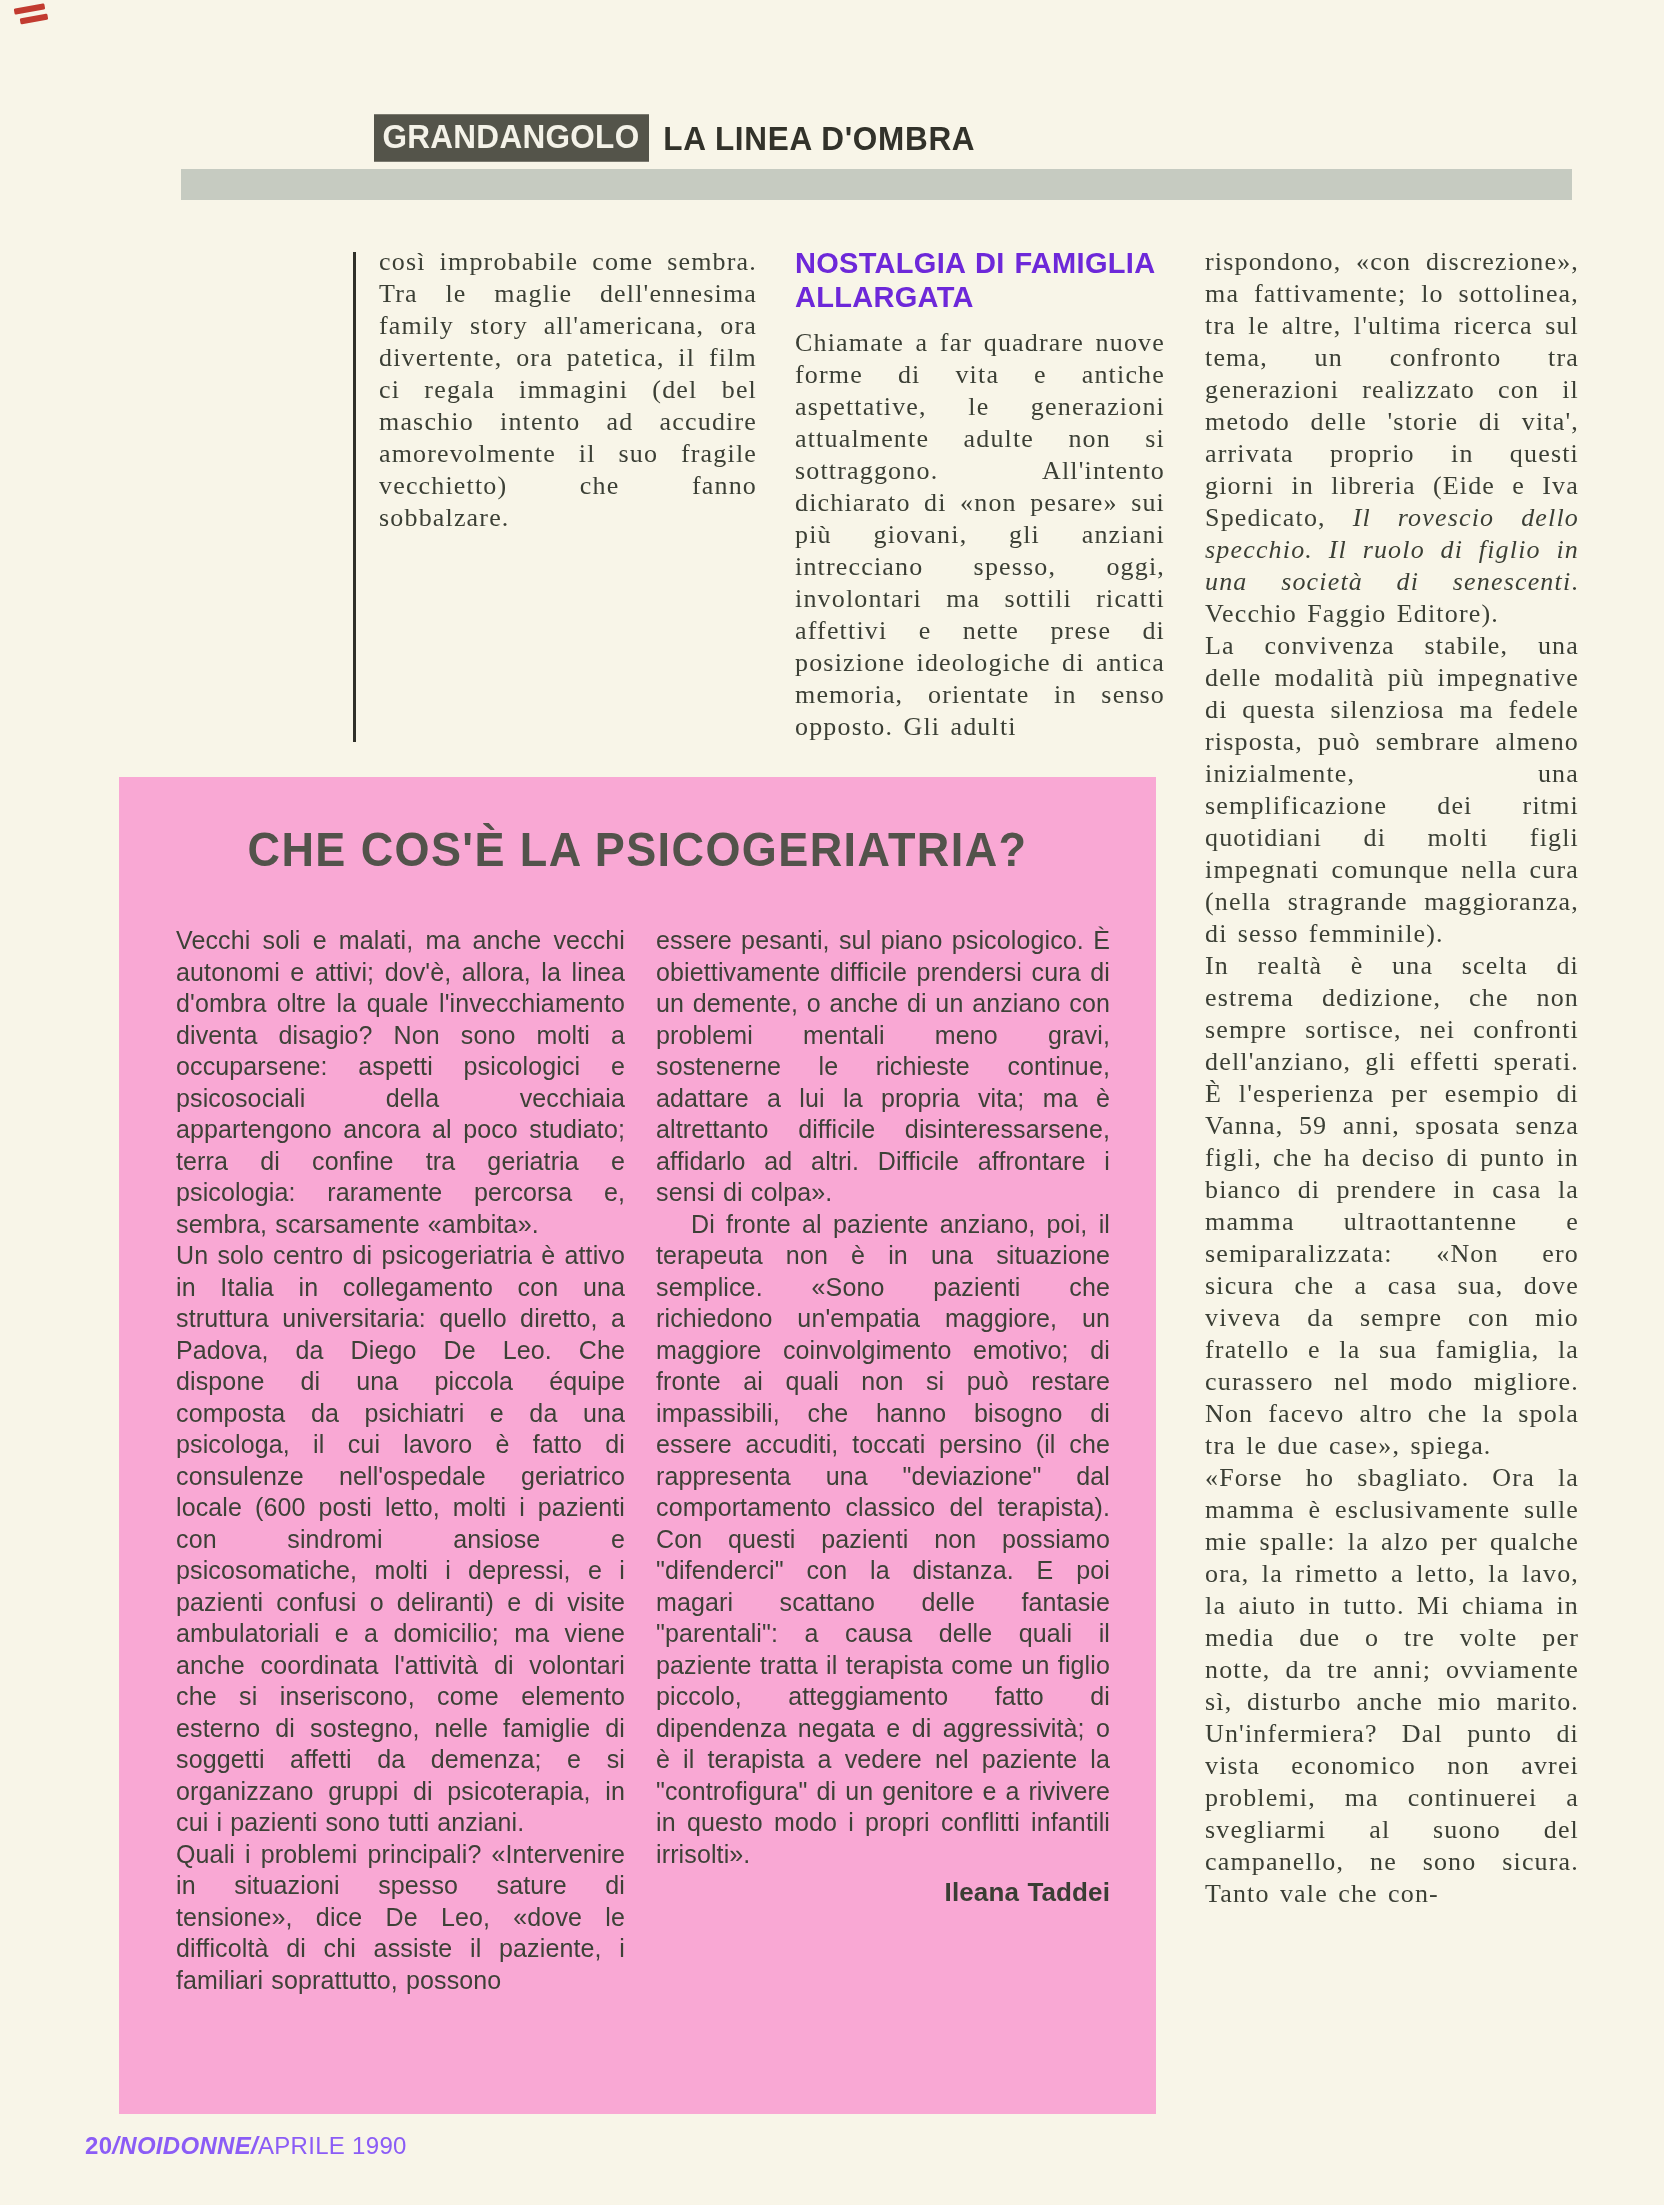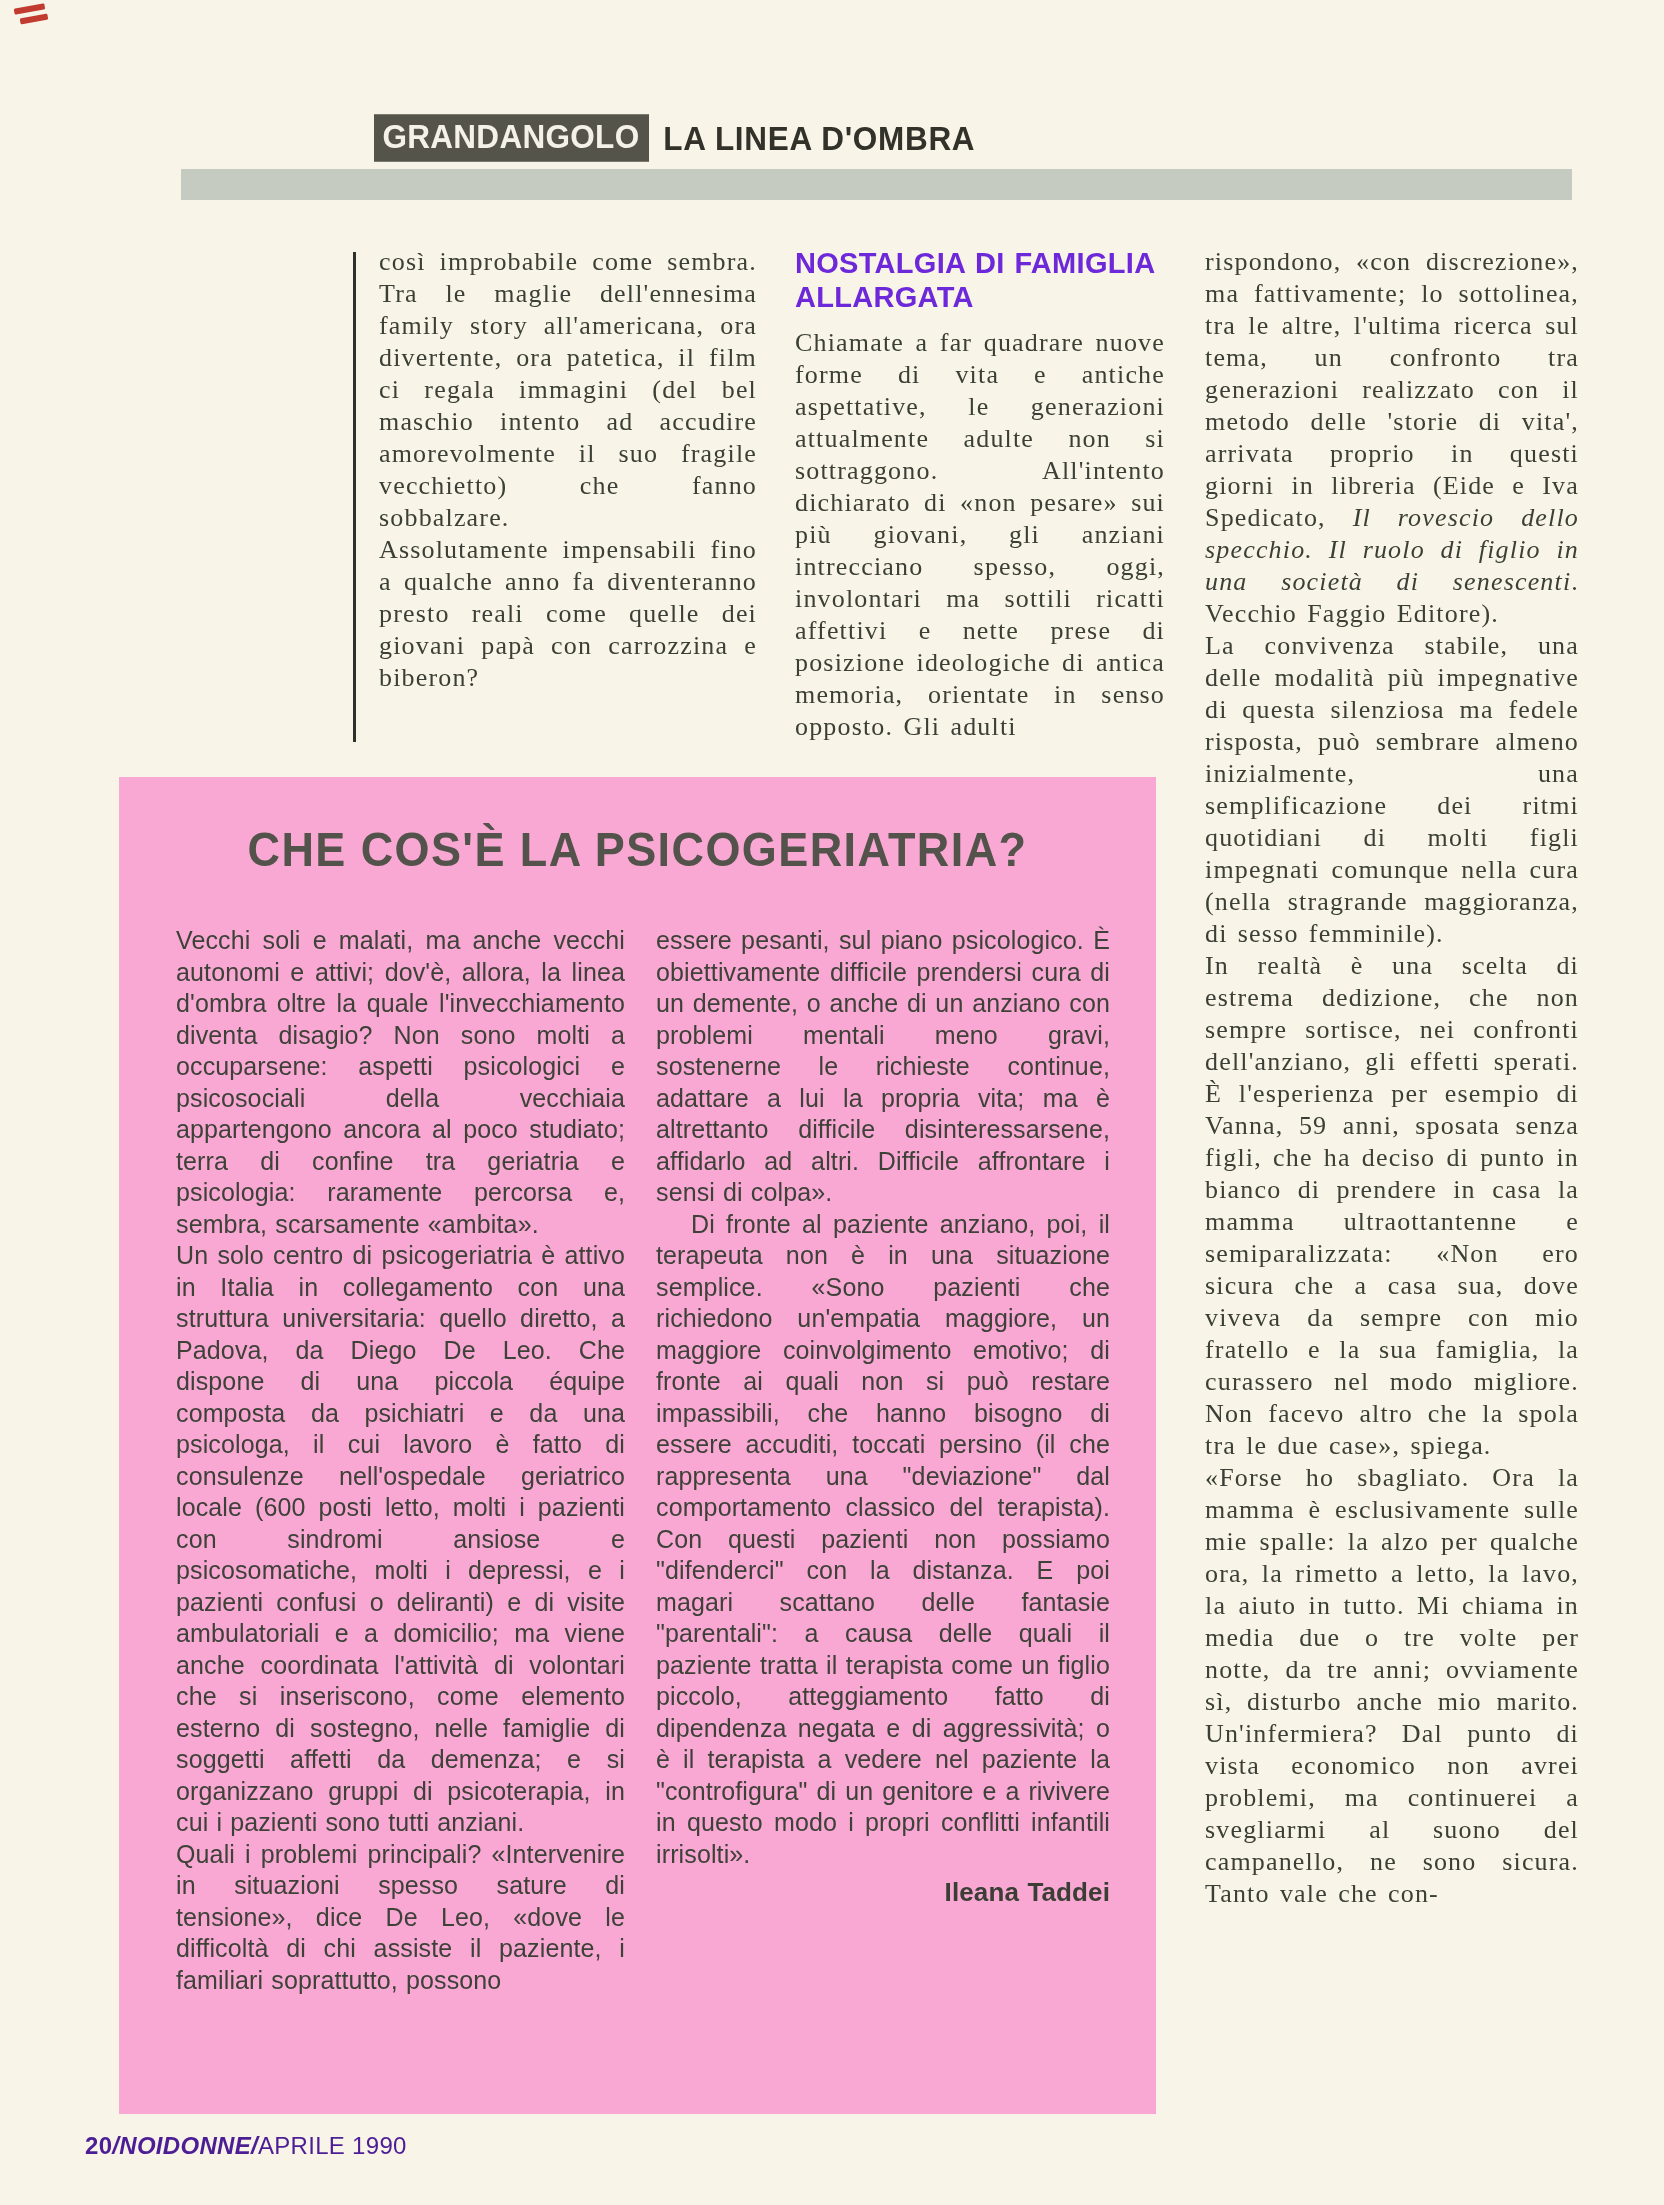--- a/index.html
+++ b/index.html
@@ -109,21 +109,21 @@
     font-weight: bold;
     font-size: 26px;
     margin-top: 7px;
     color: #3a3e34;
   }
 
   
   .footer {
     position: absolute; left: 85px; top: 2132px;
     font-family: "Liberation Sans", sans-serif;
-    font-size: 24px; color: #4c1d95;
+    font-size: 24px; color: #8b5cf6;
     letter-spacing: 0.3px;
     white-space: nowrap;
   }
   .footer .f-num { font-weight: bold; }
   .footer .f-mag { font-weight: bold; font-style: italic; }
 </style>
 </head>
 <body>
 
 <div class="print-marks">
@@ -135,21 +135,20 @@
   <span class="kicker-box">GRANDANGOLO</span>
   <span class="header-title">LA LINEA D'OMBRA</span>
 </div>
 
 <div class="top-bar"></div>
 
 <div class="vrule"></div>
 
 <div class="serif-col" id="col1">
   <p>così improbabile come sembra. Tra le maglie dell'ennesima family story all'americana, ora divertente, ora patetica, il film ci regala immagini (del bel maschio intento ad accudire amorevolmente il suo fragile vecchietto) che fanno sobbalzare.</p>
-  <p>Assolutamente impensabili fino a qualche anno fa diventeranno presto reali come quelle dei giovani papà con carrozzina e biberon?</p>
 </div>
 
 <div class="serif-col" id="col2">
   <h2 class="col-heading">NOSTALGIA DI FAMIGLIA ALLARGATA</h2>
   <p>Chiamate a far quadrare nuove forme di vita e antiche aspettative, le generazioni attualmente adulte non si sottraggono. All'intento dichiarato di «non pesare» sui più giovani, gli anziani intrecciano spesso, oggi, involontari ma sottili ricatti affettivi e nette prese di posizione ideologiche di antica memoria, orientate in senso opposto. Gli adulti</p>
 </div>
 
 <div class="serif-col" id="col3">
   <p><span>rispondono, «con discrezione», ma fattivamente; lo sottolinea, tra le altre, l'ultima ricerca sul tema, un confronto tra generazioni realizzato con il metodo delle 'storie di vita', arrivata proprio in questi giorni in libreria (Eide e Iva Spedicato, </span><span class="italic">Il rovescio dello specchio. Il ruolo di figlio in una società di senescenti</span><span>. Vecchio Faggio Editore).</span></p>
   <p>La convivenza stabile, una delle modalità più impegnative di questa silenziosa ma fedele risposta, può sembrare almeno inizialmente, una semplificazione dei ritmi quotidiani di molti figli impegnati comunque nella cura (nella stragrande maggioranza, di sesso femminile).</p>

